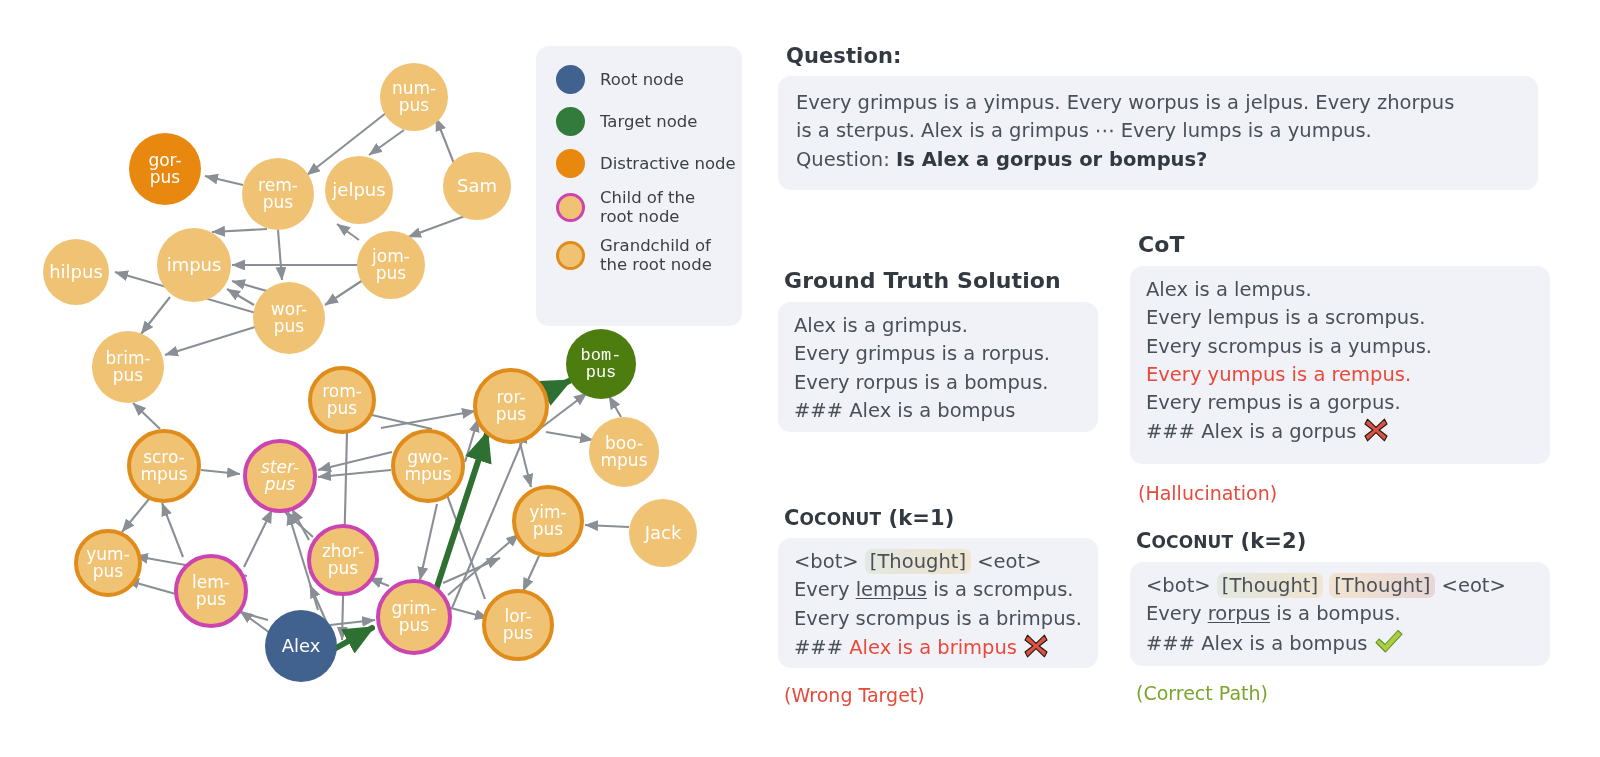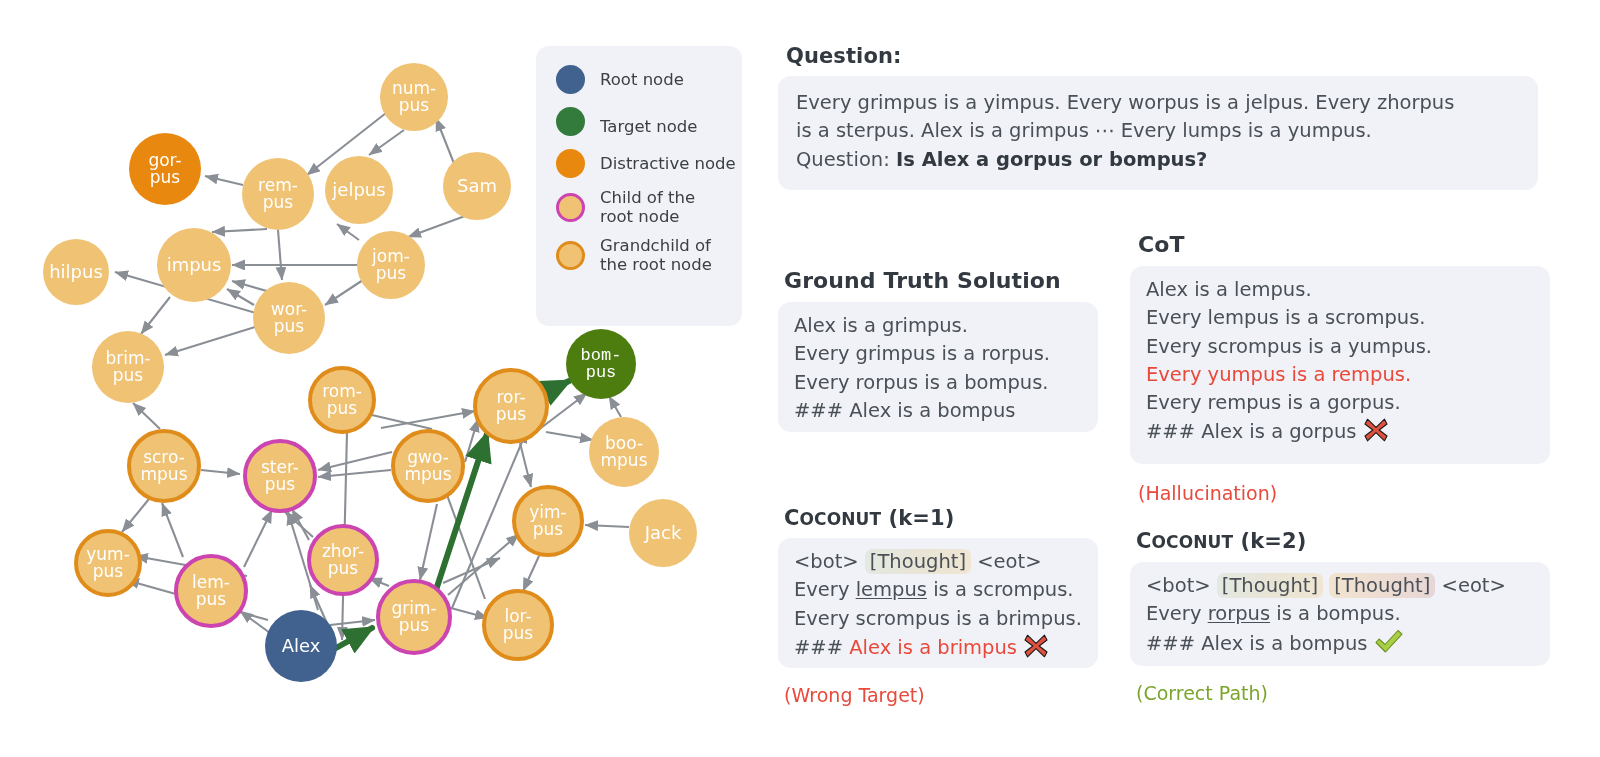--- a/index.html
+++ b/index.html
@@ -197,21 +197,21 @@
             <span>boo-</span>
             <span>mpus</span>
           </div>
         </div>
         <div class="node n-gc" style="left: 127px; top: 429px; width: 74px; height: 74px; font-size: 17px;">
           <div>
             <span>scro-</span>
             <span>mpus</span>
           </div>
         </div>
-        <div class="node n-child" style="left: 243px; top: 439px; width: 74px; height: 74px; font-size: 17px;">
+        <div class="node n-child" style="left: 243px; top: 439px; width: 74px; height: 74px; font-size: 17px; font-style: italic;">
           <div>
             <span>ster-</span>
             <span>pus</span>
           </div>
         </div>
         <div class="node n-gc" style="left: 391px; top: 429px; width: 74px; height: 74px; font-size: 17px;">
           <div>
             <span>gwo-</span>
             <span>mpus</span>
           </div>
@@ -262,21 +262,21 @@
             <span>Alex</span>
           </div>
         </div>
       </div>
 
     <div id="legend">
       <div class="leg-row" style="left:20px;top:19px;">
         <span class="leg-dot" style="background:#41618f;"></span>
         <span class="leg-txt">Root node</span>
       </div>
-      <div class="leg-row" style="left:20px;top:61px;align-items:flex-end;">
+      <div class="leg-row" style="left:20px;top:61px;">
         <span class="leg-dot" style="background:#337a3d;"></span>
         <span class="leg-txt">Target node</span>
       </div>
       <div class="leg-row" style="left:20px;top:103px;">
         <span class="leg-dot" style="background:#e8880f;"></span>
         <span class="leg-txt">Distractive node</span>
       </div>
       <div class="leg-row" style="left:20px;top:142px;">
         <span class="leg-dot" style="background:#efc274;border:3.5px solid #cc44b0;"></span>
         <span class="leg-txt" style="white-space:pre-line;">Child of the

